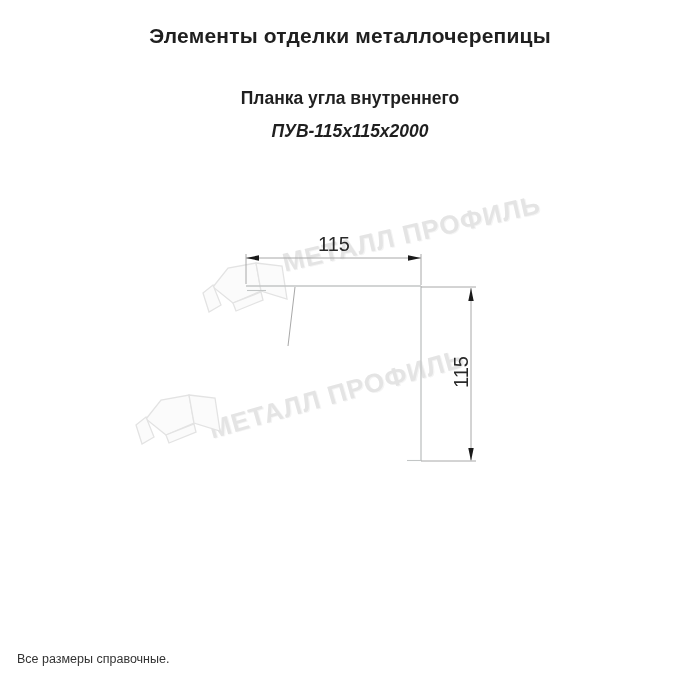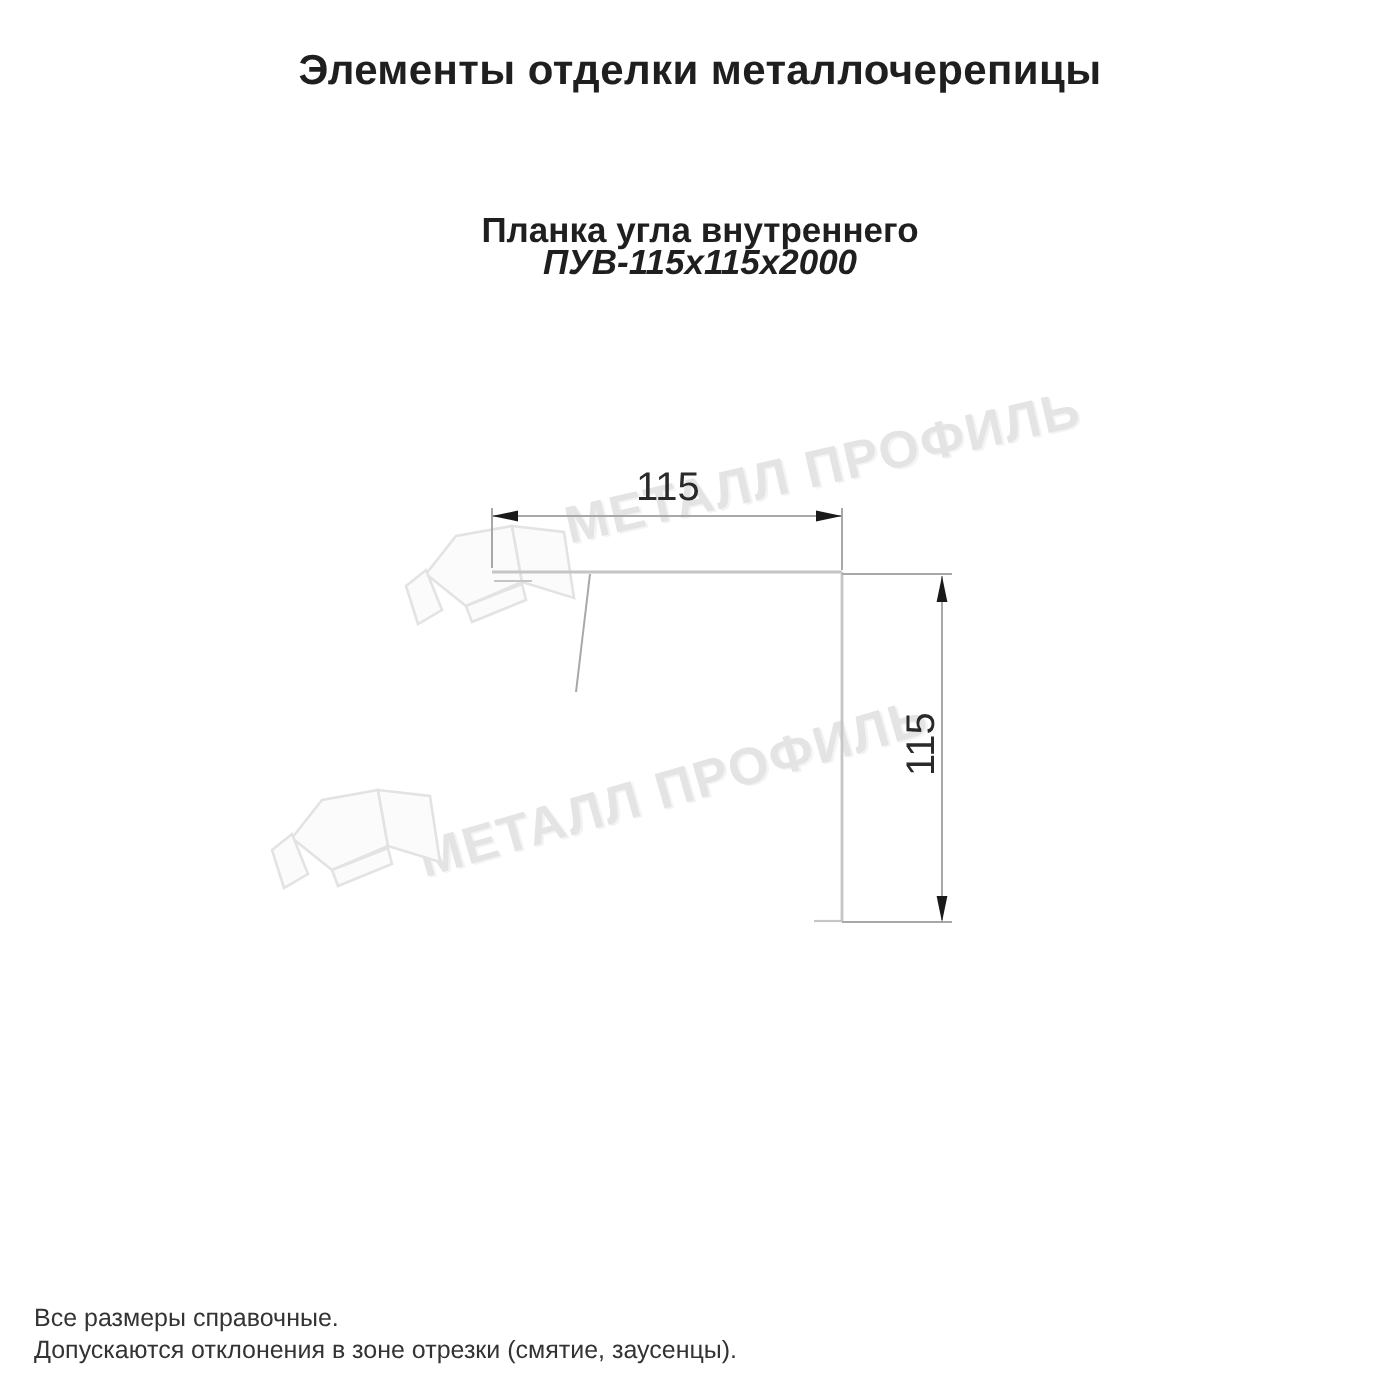--- a/index.html
+++ b/index.html
@@ -10,21 +10,21 @@
     font-family:"Liberation Sans", sans-serif;
     overflow:hidden;
   }
   .page-title{
     position:absolute;top:24px;left:0;width:700px;
     text-align:center;font-size:21px;font-weight:bold;color:#1f1f1f;
     letter-spacing:0.2px;
   }
   .subtitle{
     position:absolute;top:88px;left:0;width:700px;
-    text-align:center;font-size:17.5px;font-weight:bold;color:#1f1f1f;margin-top:17px;
+    text-align:center;font-size:17.5px;font-weight:bold;color:#1f1f1f;
   }
   .model{
     position:absolute;top:121px;left:0;width:700px;
     text-align:center;font-size:17.5px;font-weight:bold;color:#1f1f1f;font-style:italic;
   }
   .watermark{
     position:absolute;white-space:nowrap;
     font-weight:bold;font-size:26px;letter-spacing:1px;
     color:#e4e4e4;
     text-shadow:1px 1px 0 #f4f4f4;
@@ -110,16 +110,15 @@
 
     <line x1="295" y1="287" x2="288" y2="346" stroke="#a8a8a8" stroke-width="1"></line>
   </svg>
 
   <div class="dim-label dim-width-label">115</div>
   <div class="dim-label dim-height-label">115</div>
 
 
   <div class="footer">
     <div>Все размеры справочные.</div>
-    <div>Допускаются отклонения в зоне отрезки (смятие, заусенцы).</div>
   </div>
 
 </div>
 
 </body></html>

